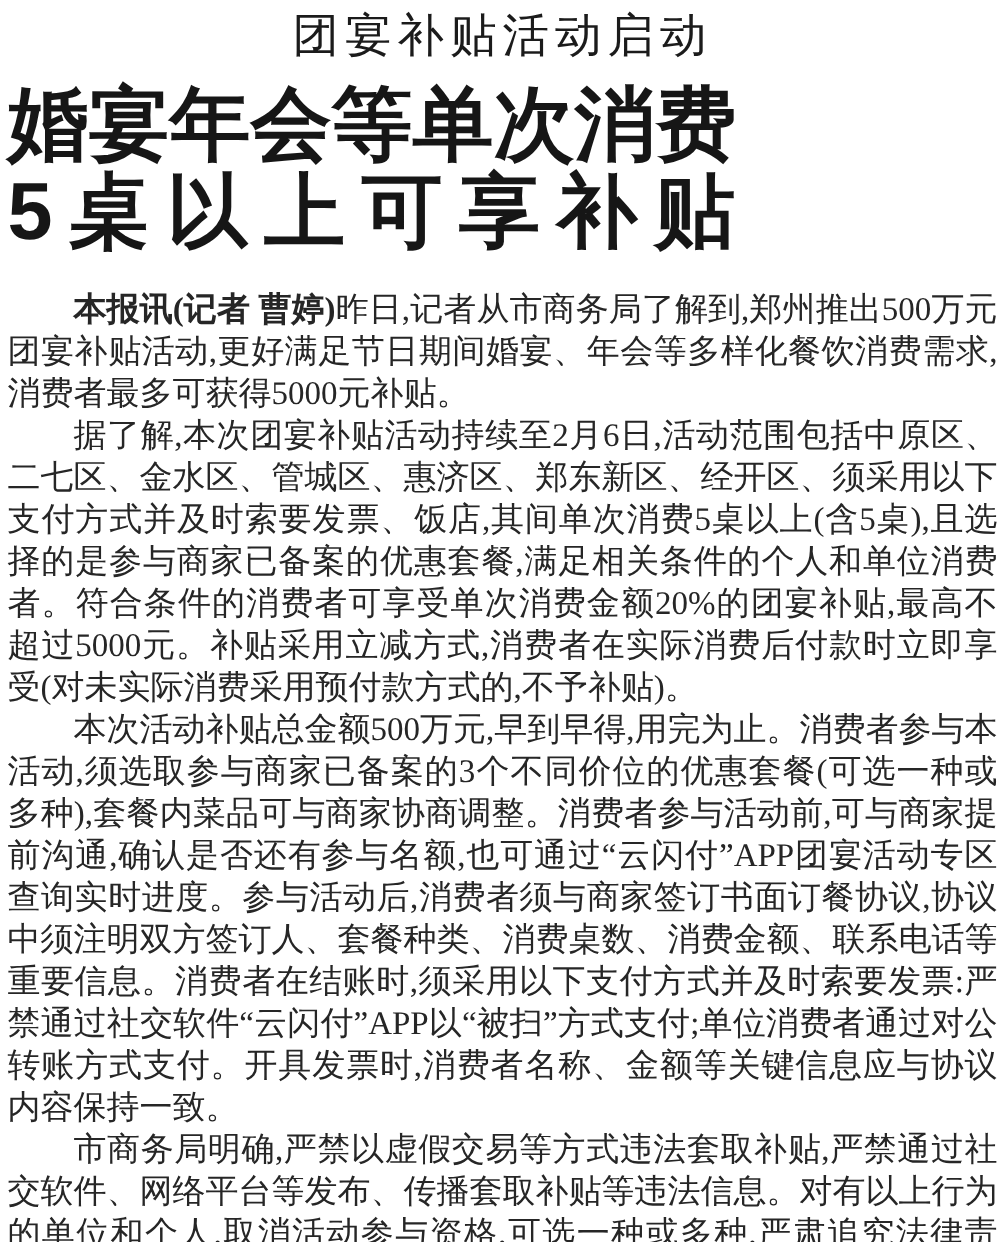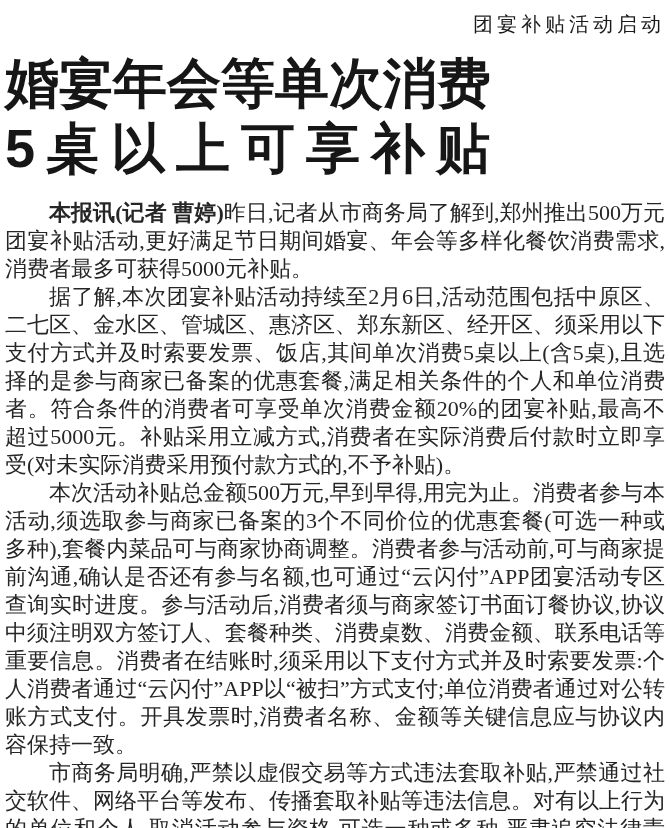--- a/index.html
+++ b/index.html
@@ -10,39 +10,39 @@
     overflow: hidden;
   }
   .page {
     box-sizing: border-box;
     width: 670px;
     height: 828px;
     padding: 6px 5px 0 5px;
     background: #ffffff;
   }
   .kicker {
-    text-align: right;
+    text-align: center;
     font-family: "Liberation Sans", "DejaVu Sans", sans-serif;
-    font-size: 20px;
+    font-size: 31px;
     line-height: 36px;
     letter-spacing: 4px;
     color: #1b1b1b;
     white-space: nowrap;
   }
   .headline {
     margin: 13px 0 0 0;
     text-align: left;
     font-family: "Liberation Sans", "DejaVu Sans", sans-serif;
     font-weight: bold;
     font-size: 54px;
     line-height: 56px;
     color: #161616;
   }
   .headline .hl-line { display: block; white-space: nowrap; }
-  .headline .hl2 { letter-spacing: 11px; margin-top: 9px; }
+  .headline .hl2 { letter-spacing: 11px; margin-top: 2px; }
   .article-body {
     margin-top: 23px;
     font-family: "Liberation Serif", "DejaVu Serif", serif;
     font-size: 22px;
     line-height: 28px;
     text-align: justify;
     color: #262626;
   }
   .article-body p { margin: 0; text-indent: 2em; }
   .byline-prefix { font-weight: bold; }
@@ -57,18 +57,18 @@
   <h1 class="headline">
     <span class="hl-line hl1">婚宴年会等单次消费</span>
     <span class="hl-line hl2">5桌以上可享补贴</span>
   </h1>
 
   <div class="article-body">
     <p><b class="byline-prefix">本报讯(记者 曹婷)</b><span>昨日,记者从市商务局了解到,郑州推出500万元团宴补贴活动,更好满足节日期间婚宴、年会等多样化餐饮消费需求,消费者最多可获得5000元补贴。</span></p>
 
     <p>据了解,本次团宴补贴活动持续至2月6日,活动范围包括中原区、二七区、金水区、管城区、惠济区、郑东新区、经开区、须采用以下支付方式并及时索要发票、饭店,其间单次消费5桌以上(含5桌),且选择的是参与商家已备案的优惠套餐,满足相关条件的个人和单位消费者。符合条件的消费者可享受单次消费金额20%的团宴补贴,最高不超过5000元。补贴采用立减方式,消费者在实际消费后付款时立即享受(对未实际消费采用预付款方式的,不予补贴)。</p>
 
-    <p>本次活动补贴总金额500万元,早到早得,用完为止。消费者参与本活动,须选取参与商家已备案的3个不同价位的优惠套餐(可选一种或多种),套餐内菜品可与商家协商调整。消费者参与活动前,可与商家提前沟通,确认是否还有参与名额,也可通过“云闪付”APP团宴活动专区查询实时进度。参与活动后,消费者须与商家签订书面订餐协议,协议中须注明双方签订人、套餐种类、消费桌数、消费金额、联系电话等重要信息。消费者在结账时,须采用以下支付方式并及时索要发票:个人消费者通过“云闪付”APP以“被扫”方式支付;单位消费者通过对公转账方式支付。开具发票时,消费者名称、金额等关键信息应与协议内容保持一致。</p>
+    <p>本次活动补贴总金额500万元,早到早得,用完为止。消费者参与本活动,须选取参与商家已备案的3个不同价位的优惠套餐(可选一种或多种),套餐内菜品可与商家协商调整。消费者参与活动前,可与商家提前沟通,确认是否还有参与名额,也可通过“云闪付”APP团宴活动专区查询实时进度。参与活动后,消费者须与商家签订书面订餐协议,协议中须注明双方签订人、套餐种类、消费桌数、消费金额、联系电话等重要信息。消费者在结账时,须采用以下支付方式并及时索要发票:严禁通过社交软件“云闪付”APP以“被扫”方式支付;单位消费者通过对公转账方式支付。开具发票时,消费者名称、金额等关键信息应与协议内容保持一致。</p>
 
     <p>市商务局明确,严禁以虚假交易等方式违法套取补贴,严禁通过社交软件、网络平台等发布、传播套取补贴等违法信息。对有以上行为的单位和个人,取消活动参与资格,可选一种或多种,严肃追究法律责任。</p>
   </div>
 
 </div>
 
 </body></html>

